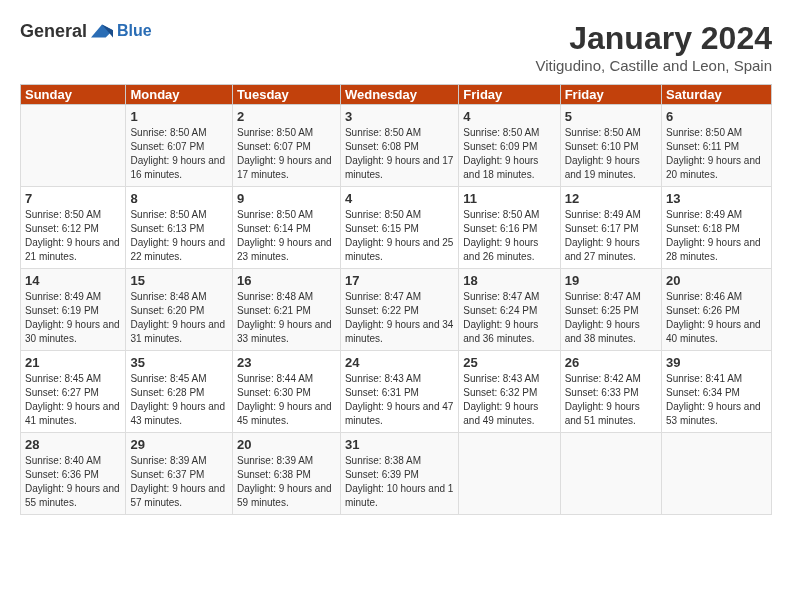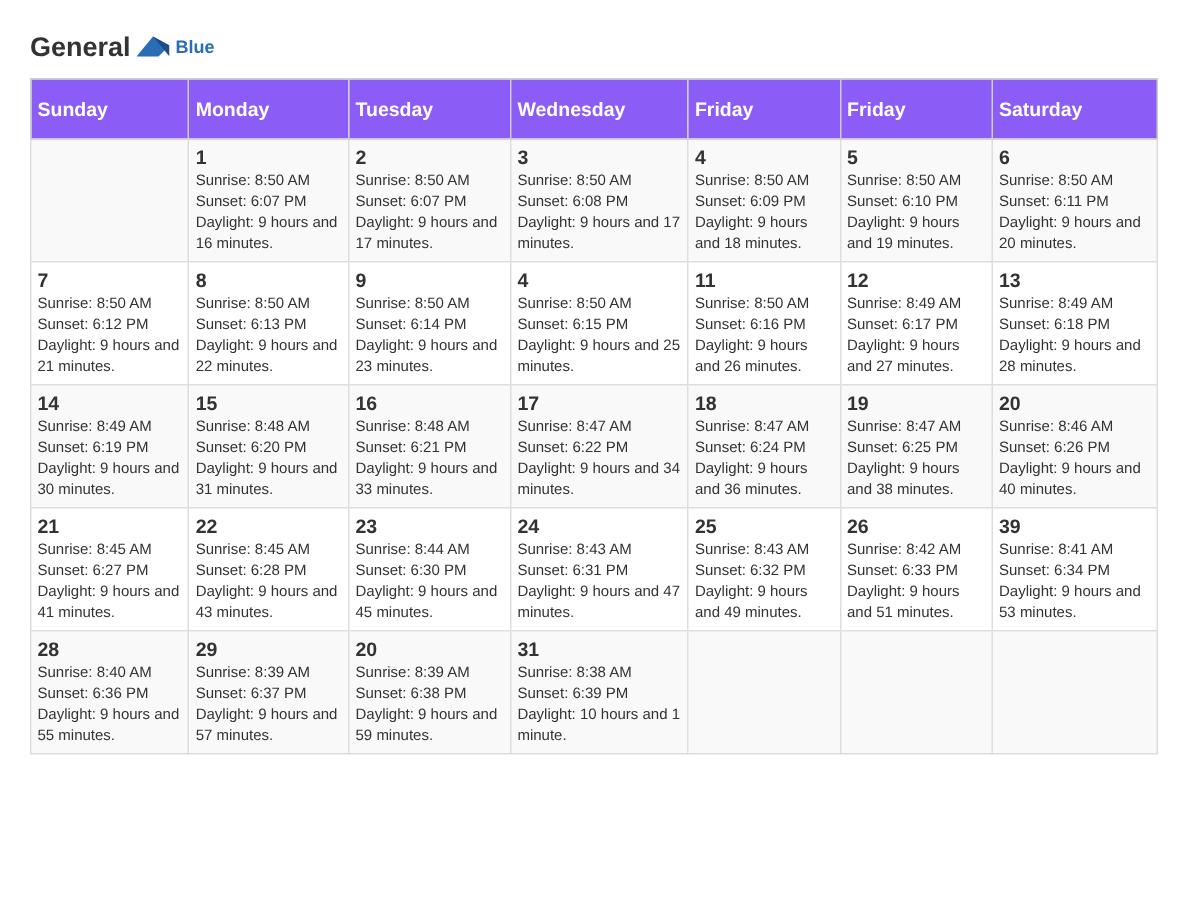--- a/index.html
+++ b/index.html
@@ -21,21 +21,21 @@
       align-items: center;
       gap: 2px;
       justify-content: space-between;
     }
     .logo-text-general {
       font-size: 18px;
       font-weight: bold;
       color: #333;
     }
     .logo-text-blue {
-      font-size: 12px;
+      font-size: 16px;
       font-weight: bold;
       color: #2a6db5;
     }
     .logo-icon {
       width: 22px;
       height: 22px;
       margin-left: 2px;
     }
     .title-area {
       text-align: right;
@@ -48,23 +48,23 @@
     .subtitle {
       font-size: 15px;
       color: #555;
     }
     table {
       width: 100%;
       border-collapse: collapse;
       font-size: 11px;
     }
     thead tr th {
-      background-color: #8b5cf6;
+      background-color: #c2410c;
       color: #fff;
-      padding: 12px 4px;
+      padding: 2px 4px;
       text-align: left;
       font-size: 13px;
       font-weight: bold;
       border: 1px solid #ccc;
     }
     tbody tr td {
       vertical-align: top;
       padding: 4px 4px;
       border: 1px solid #ddd;
       min-height: 80px;
@@ -95,20 +95,22 @@
   <div class="logo">
     <span class="logo-text-general">General</span>
     <svg class="logo-icon" viewBox="0 0 30 22" xmlns="http://www.w3.org/2000/svg">
       <polygon points="0,20 15,2 30,10 20,20" fill="#2a6db5"></polygon>
       <polygon points="15,2 30,10 30,20" fill="#1a4d8a"></polygon>
     </svg>
     <br>
     <span class="logo-text-blue">Blue</span>
   </div>
   <div class="title-area">
+    <div class="main-title">January 2024</div>
+    <div class="subtitle">Vitigudino, Castille and Leon, Spain</div>
   </div>
 </div>
 
 <table>
   <thead>
     <tr>
       <th>Sunday</th>
       <th>Monday</th>
       <th>Tuesday</th>
       <th>Wednesday</th>
@@ -246,21 +248,21 @@
         </td>
       </tr>
       <tr>
         <td>
           <span class="day-number">21</span>
           <div class="day-info">
             Sunrise: 8:45 AM<br>Sunset: 6:27 PM<br>Daylight: 9 hours and 41 minutes.
           </div>
         </td>
         <td>
-          <span class="day-number">22</span>
+          <span class="day-number">35</span>
           <div class="day-info">
             Sunrise: 8:45 AM<br>Sunset: 6:28 PM<br>Daylight: 9 hours and 43 minutes.
           </div>
         </td>
         <td>
           <span class="day-number">23</span>
           <div class="day-info">
             Sunrise: 8:44 AM<br>Sunset: 6:30 PM<br>Daylight: 9 hours and 45 minutes.
           </div>
         </td>

